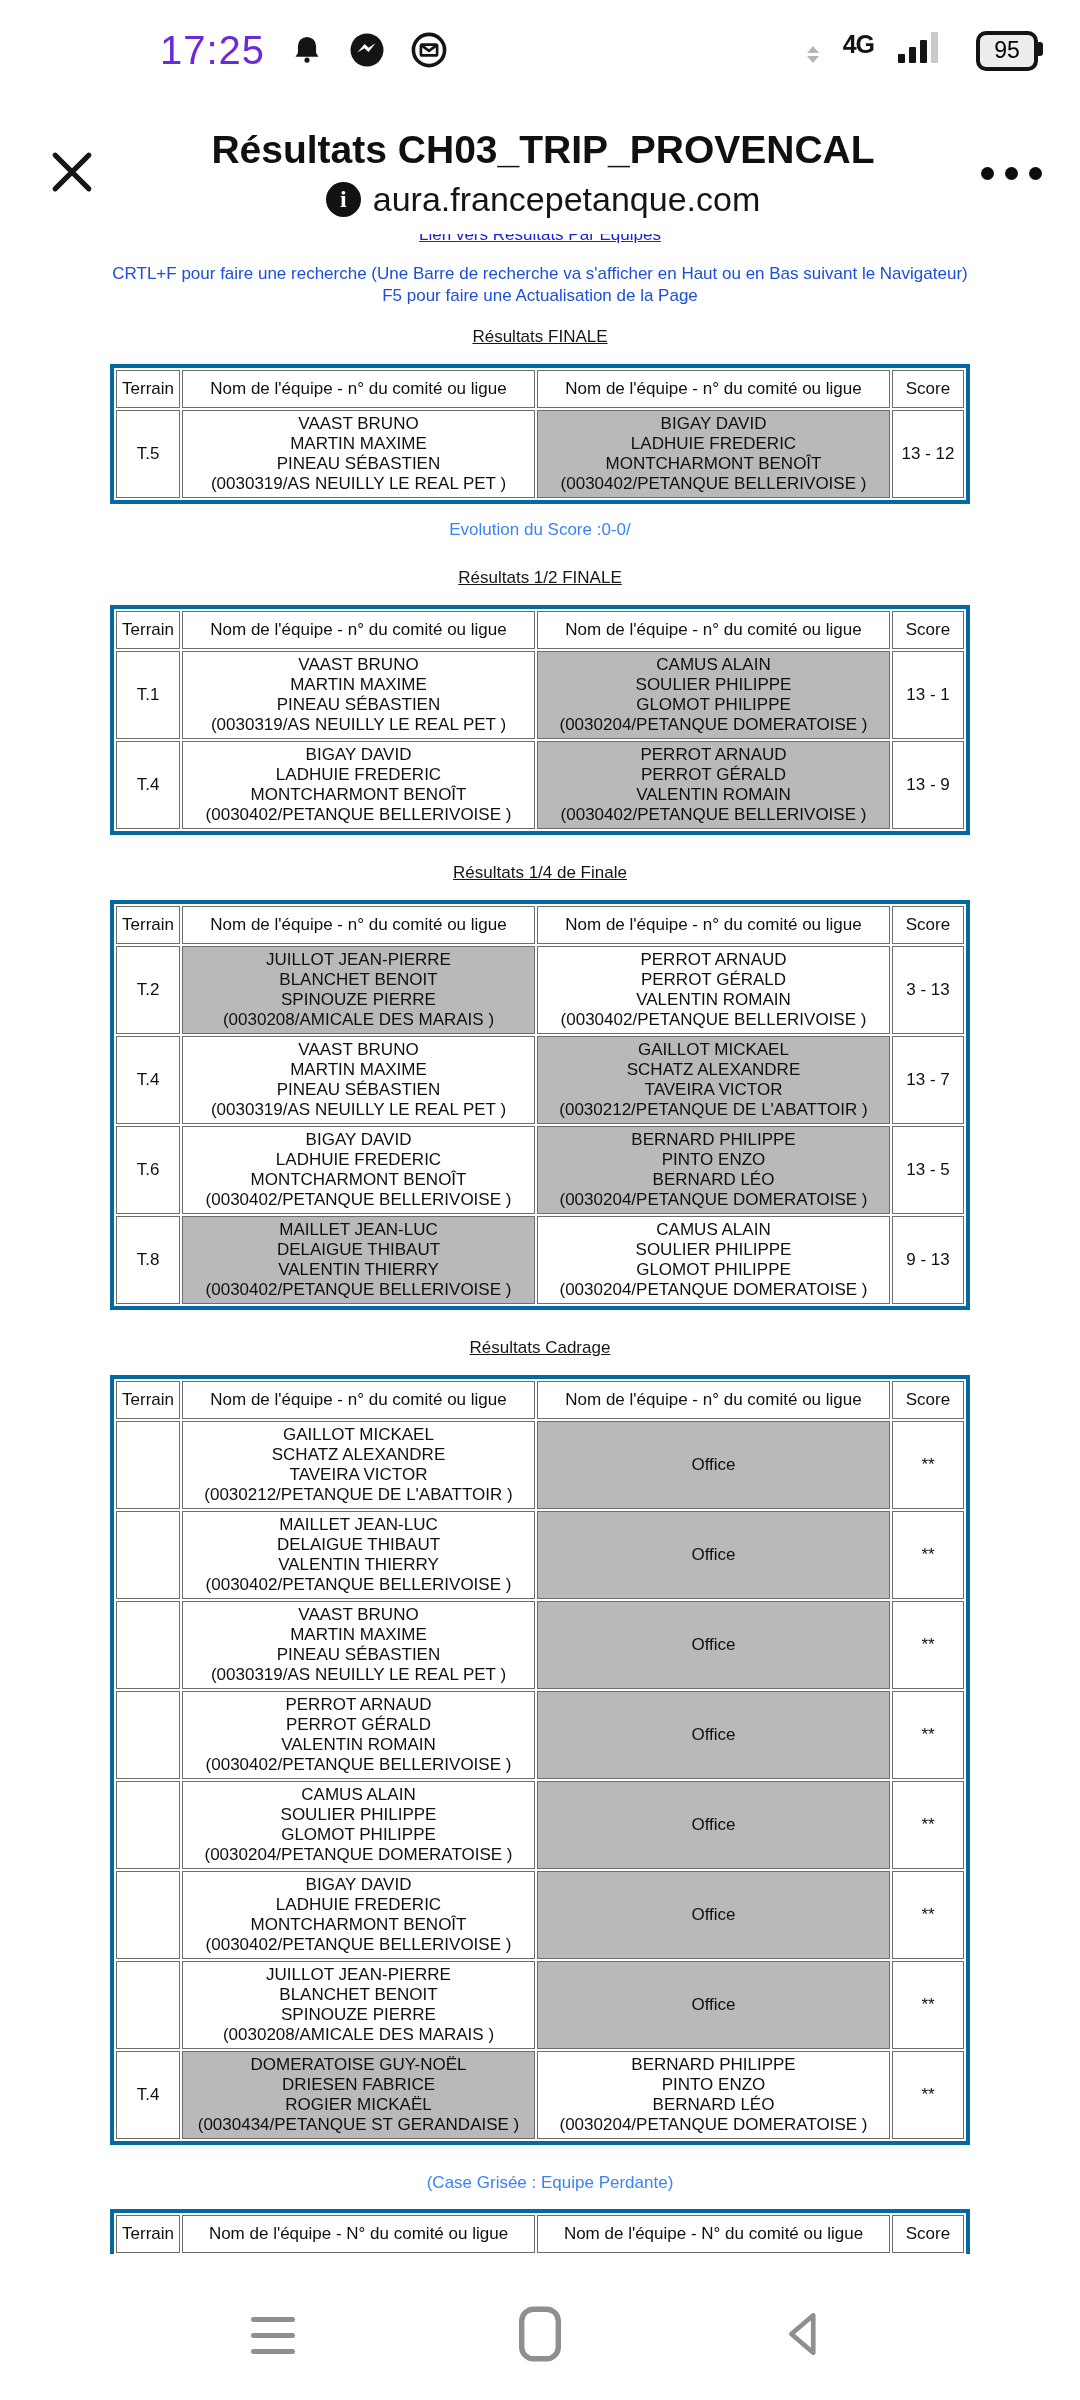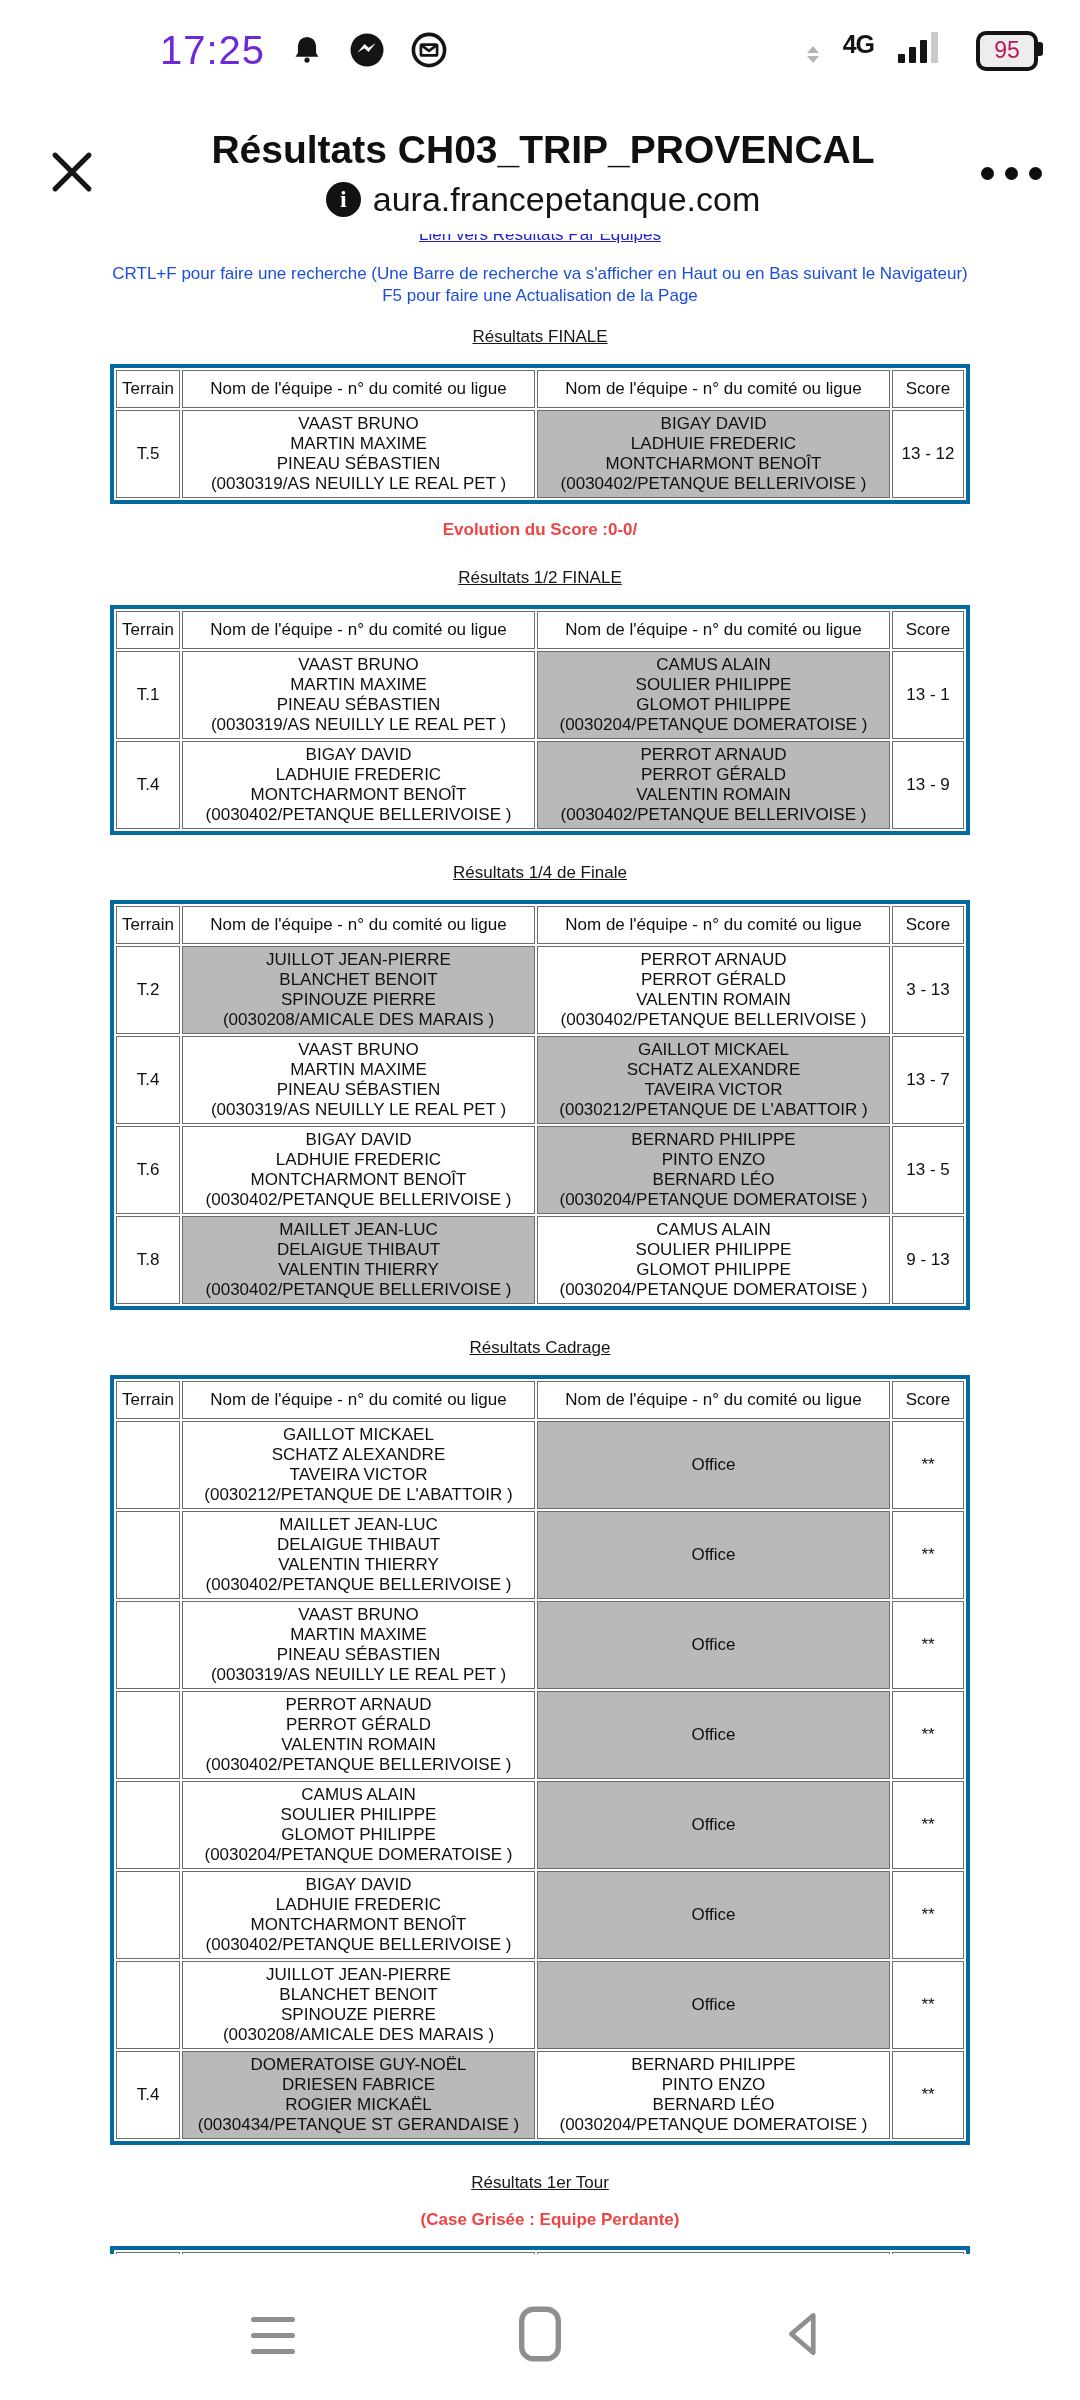--- a/index.html
+++ b/index.html
@@ -22,21 +22,21 @@
   .net{font-size:25px;font-weight:700;letter-spacing:-1px;margin-bottom:12px;color:#141414;}
   .sigbars{display:flex;align-items:flex-end;gap:4px;margin-bottom:8px;}
   .bar{width:7px;background:#141414;border-radius:1px;}
   .b1{height:9px;}.b2{height:16px;}.b3{height:23px;}
   .b4{height:31px;background:#c9c9c9;}
   .battery{position:relative;width:54px;height:32px;margin-left:14px;
            border:4px solid #141414;border-radius:10px;background:#ededed;
            display:flex;align-items:center;justify-content:center;}
   .battery:after{content:"";position:absolute;right:-9px;top:7px;width:5px;height:14px;
                  background:#141414;border-radius:0 3px 3px 0;}
-  .batt-num{font-size:23px;color:#be185d;}
+  .batt-num{font-size:23px;color:#000000;}
 
   
   .appbar{position:absolute;top:100px;left:0;width:100%;height:148px;box-sizing:border-box;
           display:flex;align-items:center;padding:0 26px;border-bottom:2px solid #d0d0d0;background:#fff;}
   .iconbtn{background:none;border:none;padding:0;cursor:pointer;display:flex;align-items:center;justify-content:center;}
   .closebtn{width:92px;height:100px;}
   .titles{flex:1;text-align:center;min-width:0;}
   .title{font-size:39px;font-weight:600;color:#101010;white-space:nowrap;}
   .urlrow{margin-top:8px;display:flex;align-items:center;justify-content:center;gap:12px;}
   .info{width:35px;height:35px;border-radius:50%;background:#121212;color:#fff;
@@ -48,21 +48,21 @@
   .dot{width:13px;height:13px;border-radius:50%;background:#0d0d0d;}
 
   
   .content{position:absolute;top:234px;left:0;width:100%;height:2020px;overflow:hidden;background:#fff;}
   .link-clip{height:15px;overflow:hidden;text-align:center;margin-bottom:14px;}
   .toplink{position:relative;top:-11px;font-size:17px;line-height:24px;
            color:var(--link-color,#2222cc);text-decoration:underline;cursor:pointer;}
   .hints{text-align:center;font-size:17px;line-height:22px;color:#1d4ed8;margin-bottom:20px;}
   .section{margin-bottom:28px;}
   .section-title{text-align:center;font-size:17px;color:#161616;text-decoration:underline;margin-bottom:17px;}
-  .note{text-align:center;font-size:17px;color:#ef4444;font-weight:bold;}
+  .note{text-align:center;font-size:17px;color:#3b82f6;}
   .pre-note{margin-bottom:16px;padding-left:20px;}
   .post-note{margin-top:16px;}
 
   table.results{border-collapse:separate;border-spacing:2px;border:4px solid #0369a1;
                 table-layout:fixed;width:842px;margin:0 auto;background:#fff;}
   table.results th,table.results td{border:1px solid #6d6d6d;text-align:center;vertical-align:middle;
                 font-size:17px;line-height:20px;font-weight:400;color:#101010;padding:3px 4px;overflow:hidden;}
   table.results th{height:30px;}
   td.grey{background:var(--grey-cell,#b9b9b9);}
   .team-line{white-space:nowrap;}
@@ -451,21 +451,20 @@
                   <div class="team-line">PINTO ENZO</div>
                   <div class="team-line">BERNARD LÉO</div>
                   <div class="team-line">(0030204/PETANQUE DOMERATOISE )</div>
                 </td>
                 <td class="score-cell">**</td>
               </tr>
             </tbody>
           </table>
         </div>
         <div class="section">
-          <div class="section-title">Résultats 1er Tour</div>
           <div class="note pre-note">(Case Grisée : Equipe Perdante)</div>
           <table class="results">
             <colgroup>
               <col style="width: 64px;">
               <col style="width: 353px;">
               <col style="width: 353px;">
               <col style="width: 72px;">
             </colgroup>
             <thead>
               <tr>

